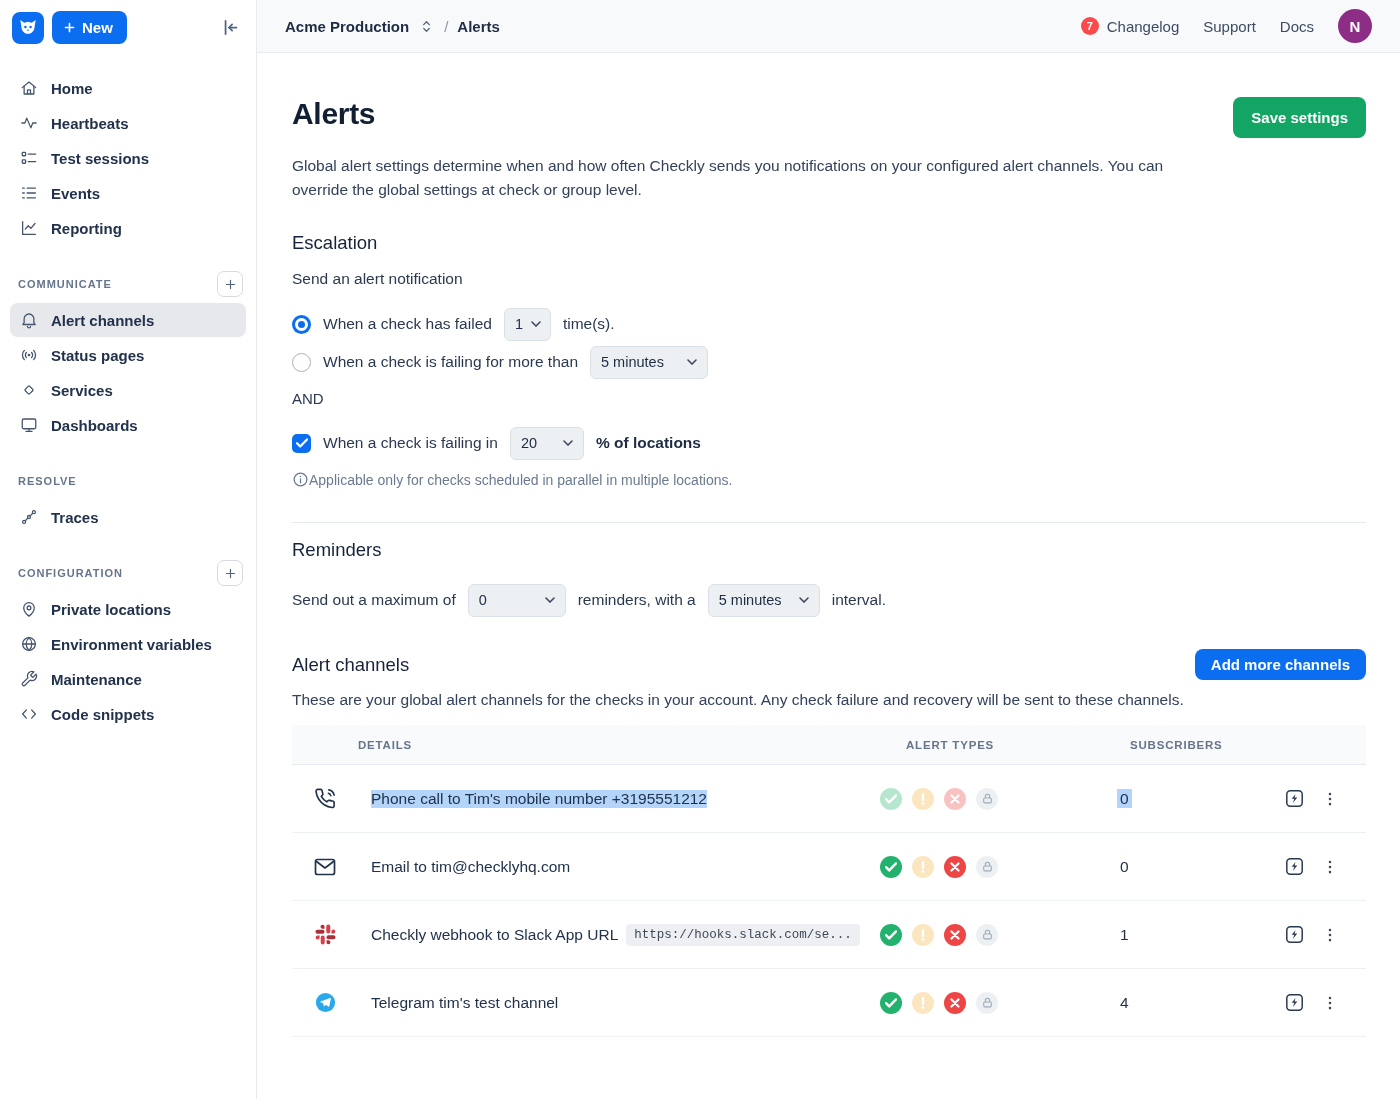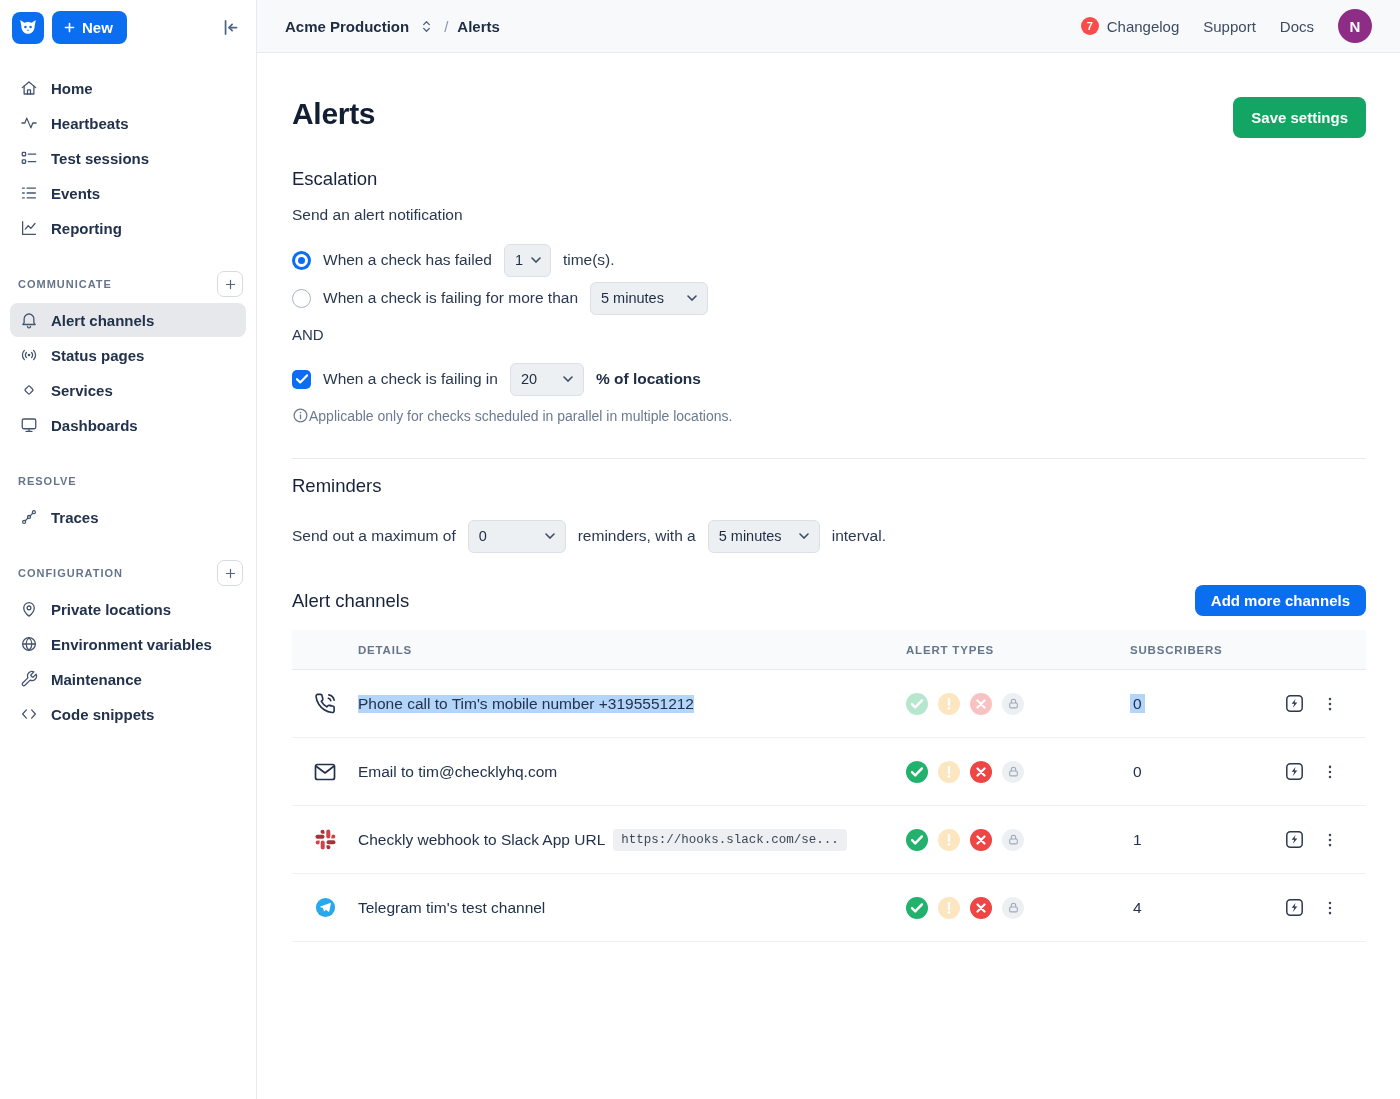--- a/index.html
+++ b/index.html
@@ -79,21 +79,21 @@
   .inline-row { margin-top:22px; display:flex; align-items:center; gap:12px; height:34px; }
 
   .section-head { margin-top:32px; display:flex; align-items:center; justify-content:space-between; }
   .section-desc { margin-top:8px; max-width:910px; font-size:15.5px; line-height:23px; color:#33415c; }
 
   
   .channels-table { margin-top:14px; }
   .t-head, .t-row { display:grid; grid-template-columns:66px 1fr 224px 136px 100px; align-items:center; }
   .t-head { height:40px; background:#f8fafb; border-bottom:1px solid #e7eaee; }
   .t-head > div { font-size:11.5px; font-weight:700; letter-spacing:.07em; color:#66758c; }
-  .t-row { height:68px; border-bottom:1px solid #eef1f4; }
+  .t-row { height:68px; border-bottom:1px solid #eef1f4;gap:13px; }
   .c-icon { display:flex; justify-content:center; color:#22324c; }
   .c-details { display:flex; align-items:center; gap:8px; min-width:0; padding-right:14px; }
   .detail-text { font-size:15.5px; color:#22324c; white-space:nowrap; }
   .hl { background:#b3d5fa; }
   .code-chip { background:#edeff2; border-radius:4px; padding:4px 8px; font-family:"Liberation Mono", monospace;
                font-size:12.5px; color:#3c4858; white-space:nowrap; }
   .c-types { display:flex; align-items:center; gap:10px; }
   .atype { width:22px; height:22px; border-radius:50%; display:flex; align-items:center; justify-content:center; opacity:.32; }
   .atype.on { opacity:1; }
   .atype.recovery { background:#23b26d; }
@@ -342,20 +342,21 @@
         </div>
       </div>
     </header>
 
     <main class="main">
 
       <div class="page-head">
         <h1>Alerts</h1>
         <button class="btn-green">Save settings</button>
       </div>
+      <p class="page-desc">Global alert settings determine when and how often Checkly sends you notifications on your configured alert channels. You can override the global settings at check or group level.</p>
 
       <h2 class="h2-escalation">Escalation</h2>
       <p class="lead">Send an alert notification</p>
 
       <div class="opt-row">
         <span class="radio checked"></span>
         <span class="opt-label">When a check has failed</span>
         <button class="select sel-xs">
           <span>1</span>
           <span style="display:flex">
@@ -435,20 +436,21 @@
               </svg>
             </span>
         </button>
         <span class="opt-label">interval.</span>
       </div>
 
       <div class="section-head">
         <h2>Alert channels</h2>
         <button class="btn-blue">Add more channels</button>
       </div>
+      <p class="section-desc">These are your global alert channels for the checks in your account. Any check failure and recovery will be sent to these channels.</p>
 
       <div class="channels-table">
         <div class="t-head">
           <div></div>
           <div>DETAILS</div>
           <div>ALERT TYPES</div>
           <div>SUBSCRIBERS</div>
           <div></div>
         </div>
 

